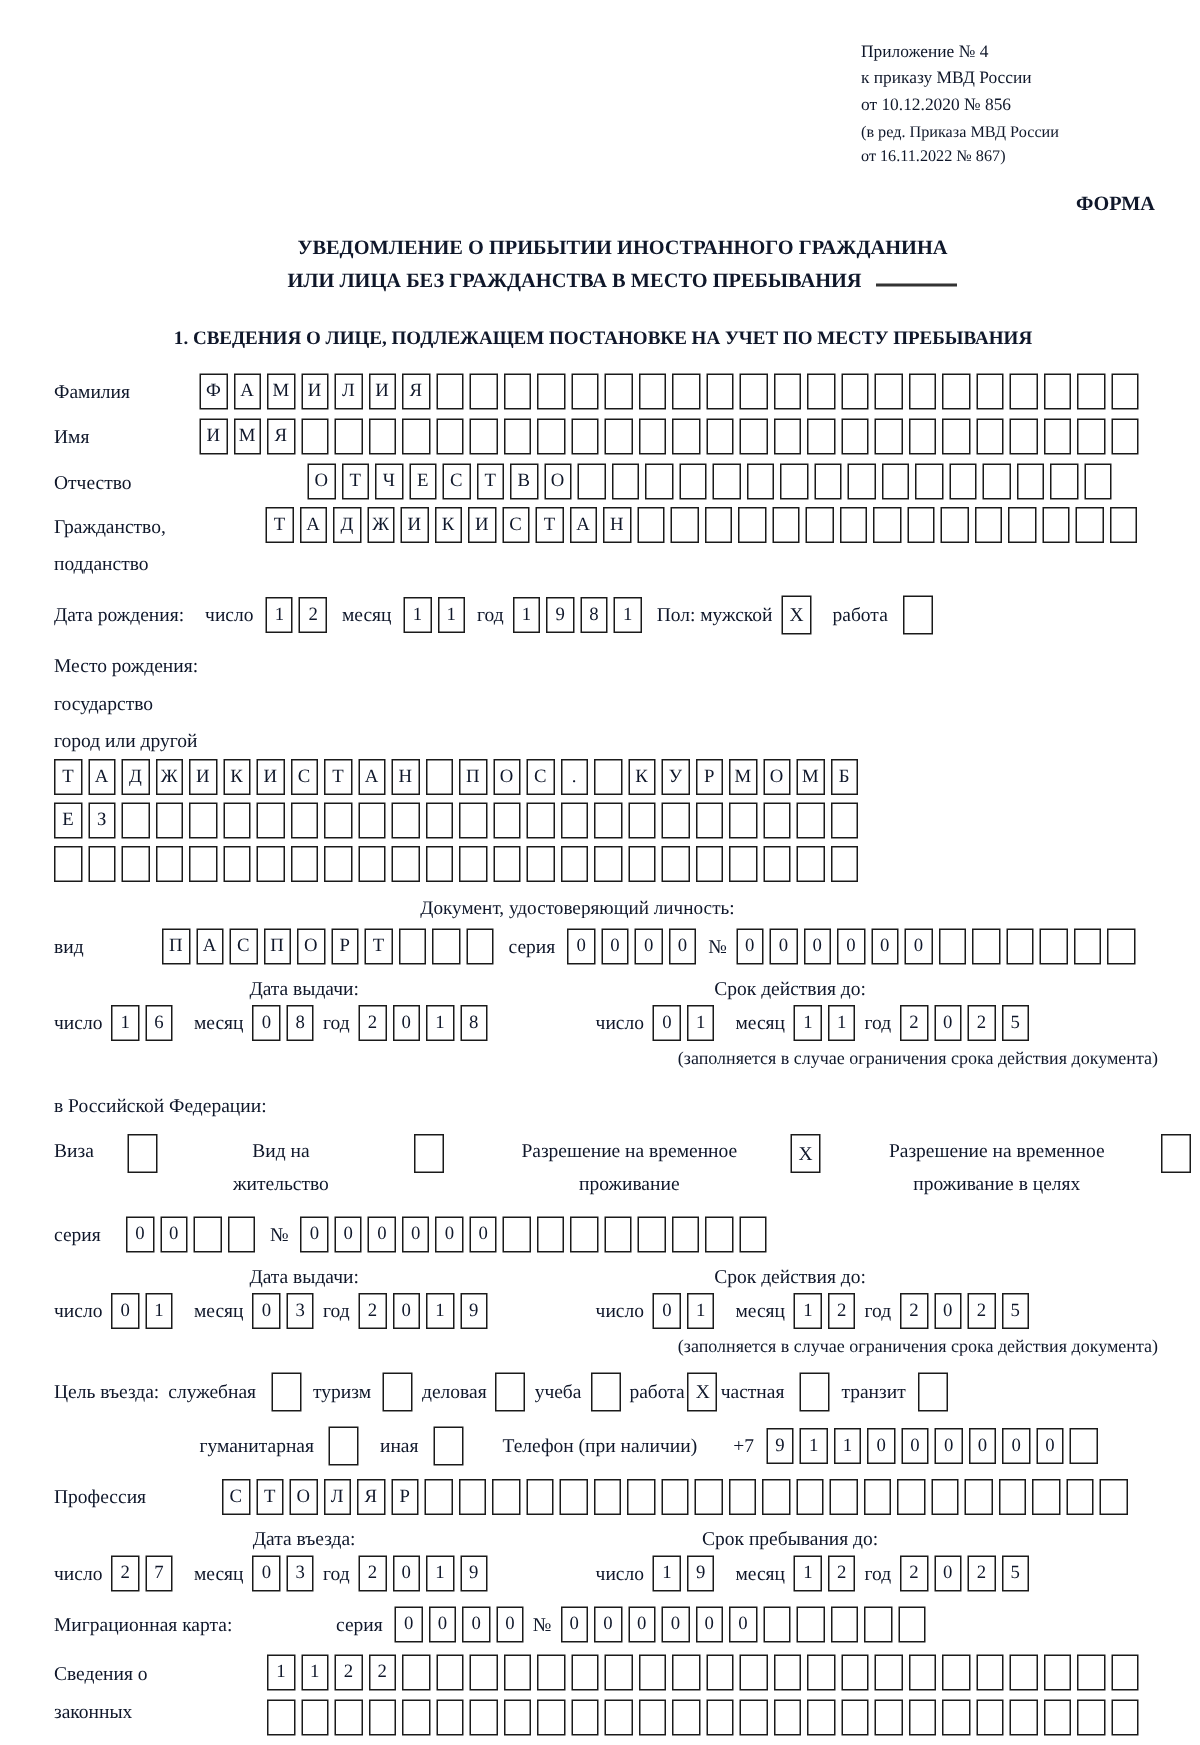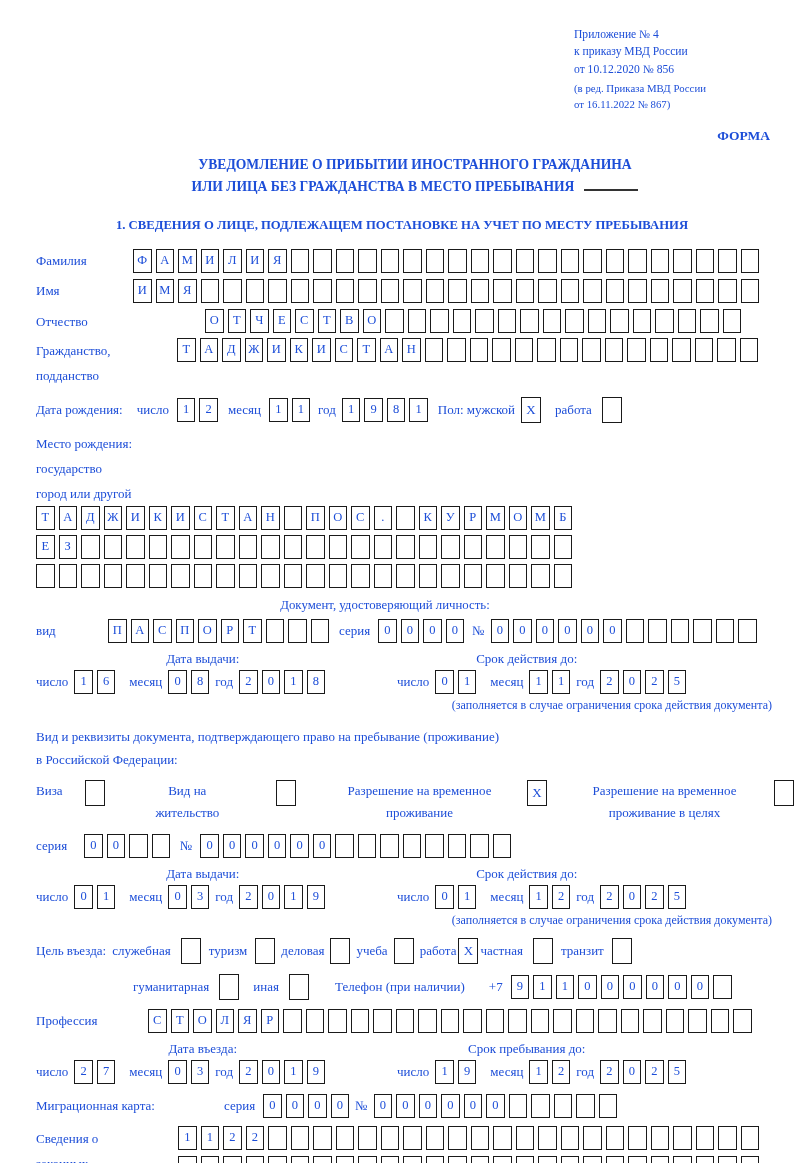--- a/index.html
+++ b/index.html
@@ -1,17 +1,17 @@
 <!DOCTYPE html>
 <html><head>
 <meta charset="utf-8">
 <style>
   html,body{margin:0;padding:0;background:#fff;}
   .page{position:relative;width:800px;height:1163px;box-sizing:border-box;overflow:hidden;
-        background:#fff;color:#1d4ed8;font-family:"Liberation Serif","DejaVu Serif",serif;
+        background:#fff;color:#0f172a;font-family:"Liberation Serif","DejaVu Serif",serif;
         font-size:13px;padding:26px 6px 0 36px;}
   .hdr{width:196px;margin-left:auto;margin-right:24px;font-size:11.6px;line-height:1.5;}
   .hdr .rev{font-size:10.8px;margin-top:3px;line-height:1.45;}
   .form-word{width:196px;margin-left:auto;margin-right:24px;text-align:right;font-weight:bold;
              font-size:13.5px;margin-top:16px;}
   .title{text-align:center;font-weight:bold;font-size:13.6px;line-height:1.6;margin-top:10px;}
   .blank{display:inline-block;width:54px;border-bottom:2px solid #333;margin-left:10px;}
   .sec{text-align:center;font-weight:bold;font-size:12.7px;margin-top:20px;margin-right:26px;}
   .frow{display:flex;align-items:center;margin-top:6px;white-space:nowrap;}
   .frow.top{align-items:flex-start;}
@@ -387,21 +387,20 @@
           <span class="box">2</span>
           <span class="box">0</span>
           <span class="box">2</span>
           <span class="box">5</span>
         </span>
     </span>
   </div>
   <div class="foot">(заполняется в случае ограничения срока действия документа)</div>
 
   <div class="intro">
-    <div>Вид и реквизиты документа, подтверждающего право на пребывание (проживание)</div>
     <div>в Российской Федерации:</div>
   </div>
 
   <div class="optrow">
     <span class="optlbl">Виза</span>
     <span class="chk" style="margin-left:4px;"></span>
     <span class="optlbl" style="margin-left:16px;">Вид на жительство</span>
     <span class="chk" style="margin-left:22px;"></span>
     <span class="optlbl" style="margin-left:24px;width:176px;">
       <div>Разрешение на временное</div>

